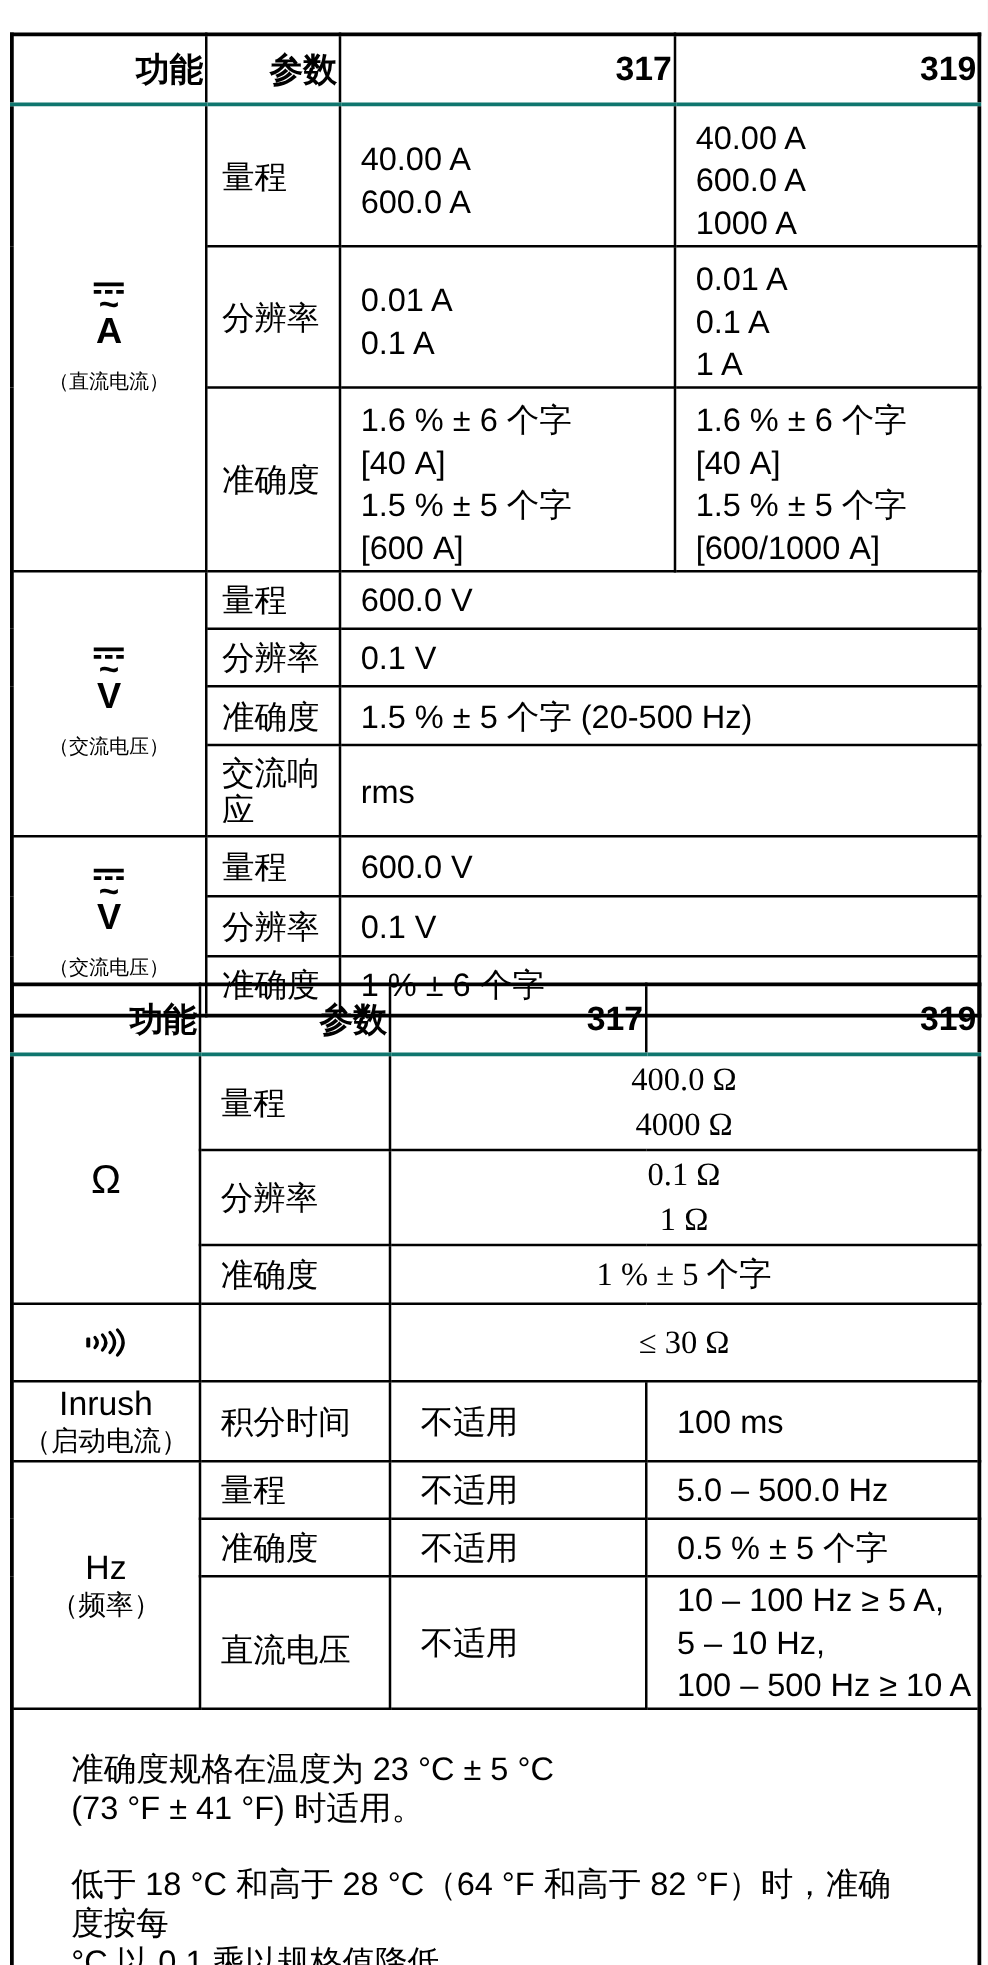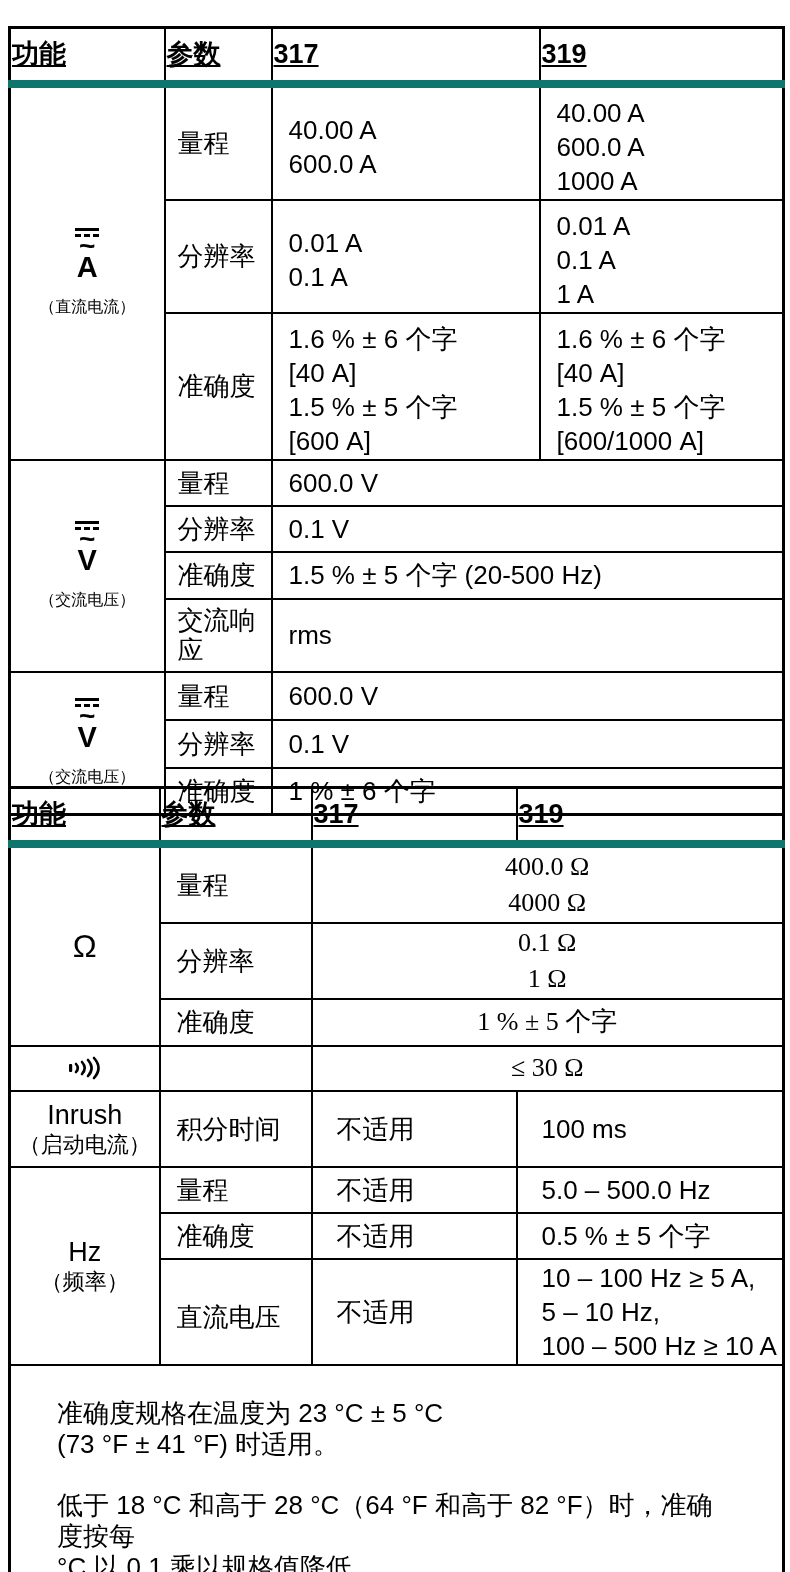--- a/index.html
+++ b/index.html
@@ -15,22 +15,22 @@
   }
   #table1{top:26px;}
   #table2{top:786px;}
   table.spec td{
     border:2px solid #000;
     box-sizing:border-box;
     vertical-align:middle;
     font-size:26px;
   }
   tr.hdr td{
-    border-bottom:8px solid #0f766e;
-    text-align:left;font-weight:bold;font-size:27px;text-decoration:underline;
+    border-bottom:3px solid #0f766e;
+    text-align:right;font-weight:bold;font-size:27px;
   }
   td.param{padding-left:12px;font-size:25px;line-height:30px;}
   #table2 td.param{padding-left:16px;}
   td.val{padding-left:16px;white-space:pre-line;line-height:34px;font-size:27px;}
   #table2 td.val{padding-left:24px;}
   td.cval{text-align:center;white-space:pre-line;line-height:36px;font-size:27px;font-family:Liberation Serif, serif;}
   td.vtop{vertical-align:top;padding-top:8px;}
   td.ptop{vertical-align:top;padding-top:12px;}
   td.fcell{text-align:center;padding:0 4px;}
   .fsym{width:32px;margin:0 auto;}
@@ -184,35 +184,35 @@
       <tr style="height:74px">
         <td class="param">分辨率</td>
         <td class="cval" colspan="2">0.1 Ω
 1 Ω</td>
       </tr>
       <tr style="height:47px">
         <td class="param">准确度</td>
         <td class="cval" colspan="2">1 % ± 5 个字</td>
       </tr>
 
-      <tr style="height:45px">
+      <tr style="height:62px">
         <td class="fcell">
           <svg class="beeper" width="46" height="28" viewBox="0 0 46 28">
             <rect x="7" y="10" width="3.2" height="8" rx="1" fill="#000"></rect>
             <path d="M14 10 q3.6 4 0 8" fill="none" stroke="#000" stroke-width="2.6" stroke-linecap="round"></path>
             <path d="M20 8 q5.4 6 0 12" fill="none" stroke="#000" stroke-width="2.6" stroke-linecap="round"></path>
             <path d="M26 6 q7.2 8 0 16" fill="none" stroke="#000" stroke-width="2.6" stroke-linecap="round"></path>
             <path d="M32 4 q9 10 0 20" fill="none" stroke="#000" stroke-width="2.6" stroke-linecap="round"></path>
           </svg>
         </td>
         <td class="param"></td>
         <td class="cval" colspan="2">≤ 30 Ω</td>
       </tr>
 
-      <tr style="height:76px">
+      <tr style="height:64px">
         <td class="fcell">
           <div class="fname">Inrush</div>
           <div class="fsub">（启动电流）</div>
         </td>
         <td class="param">积分时间</td>
         <td class="val">不适用</td>
         <td class="val">100 ms</td>
       </tr>
 
       <tr style="height:46px">

